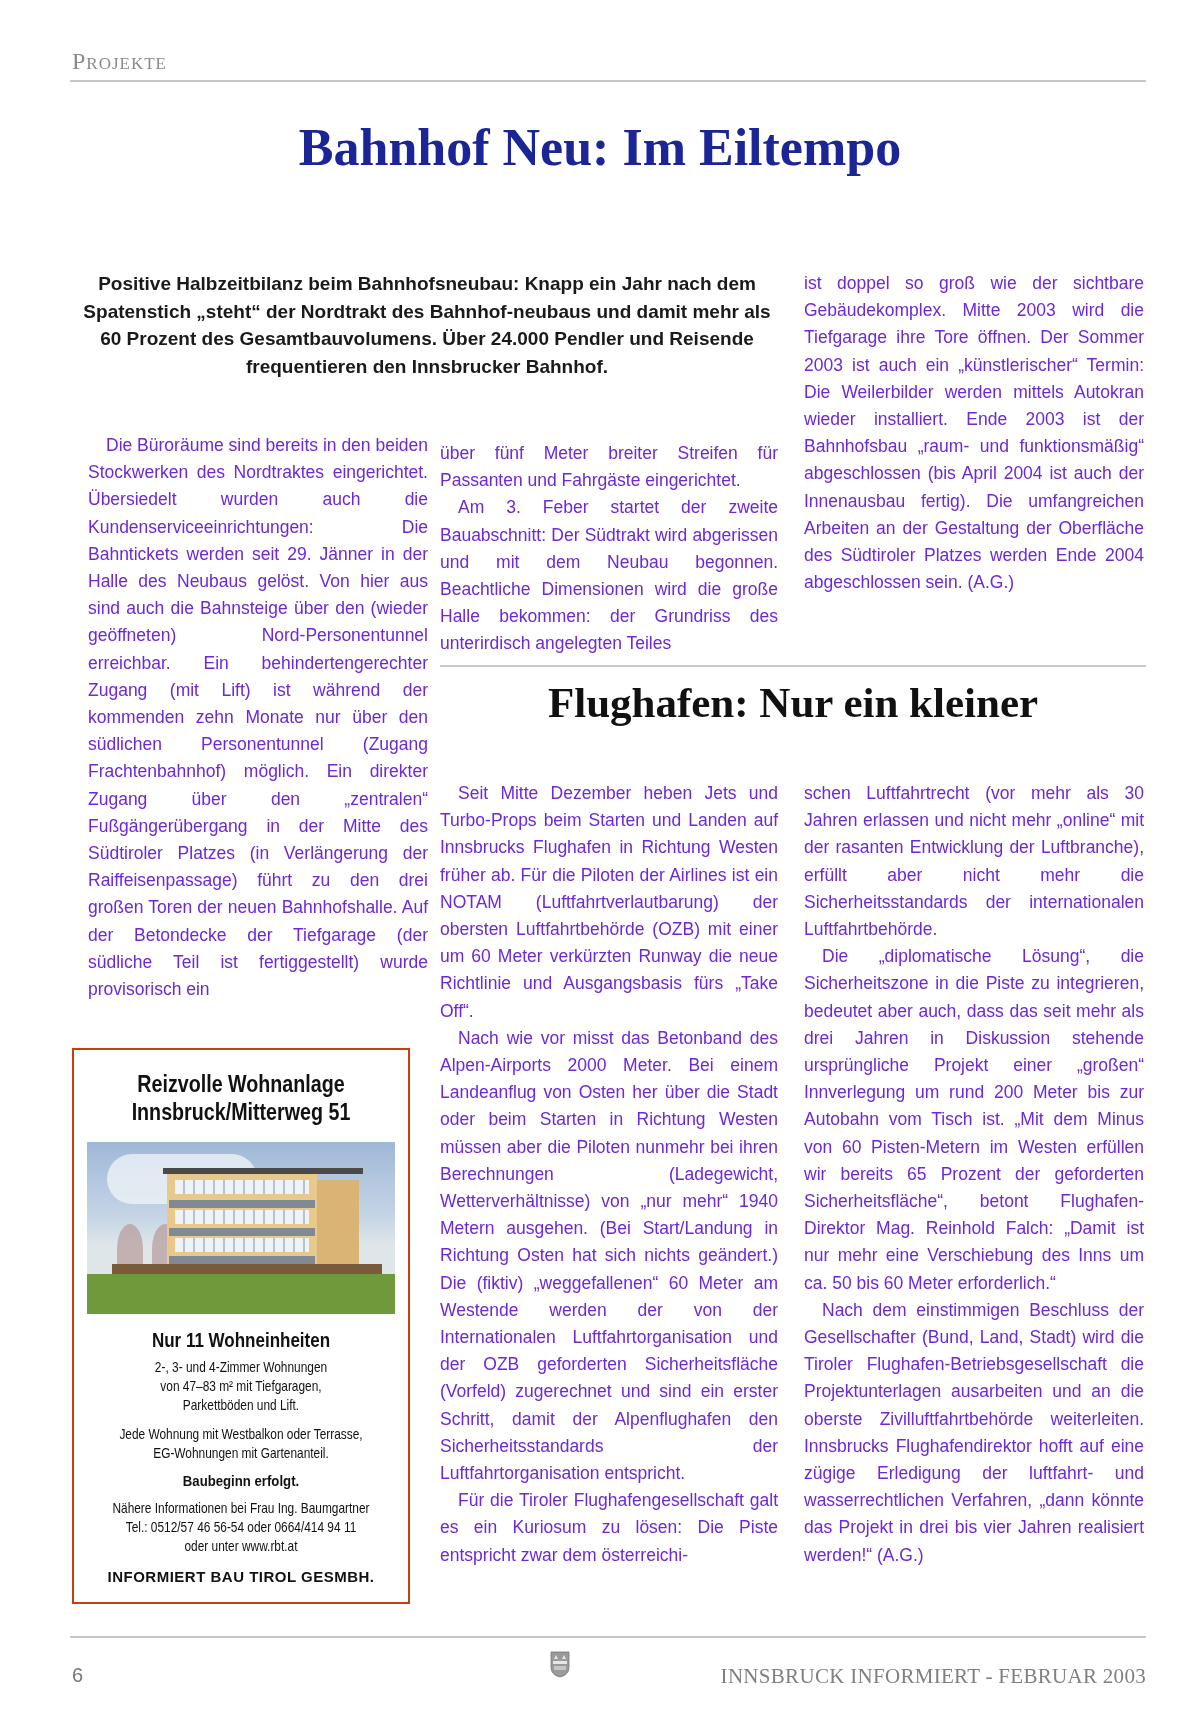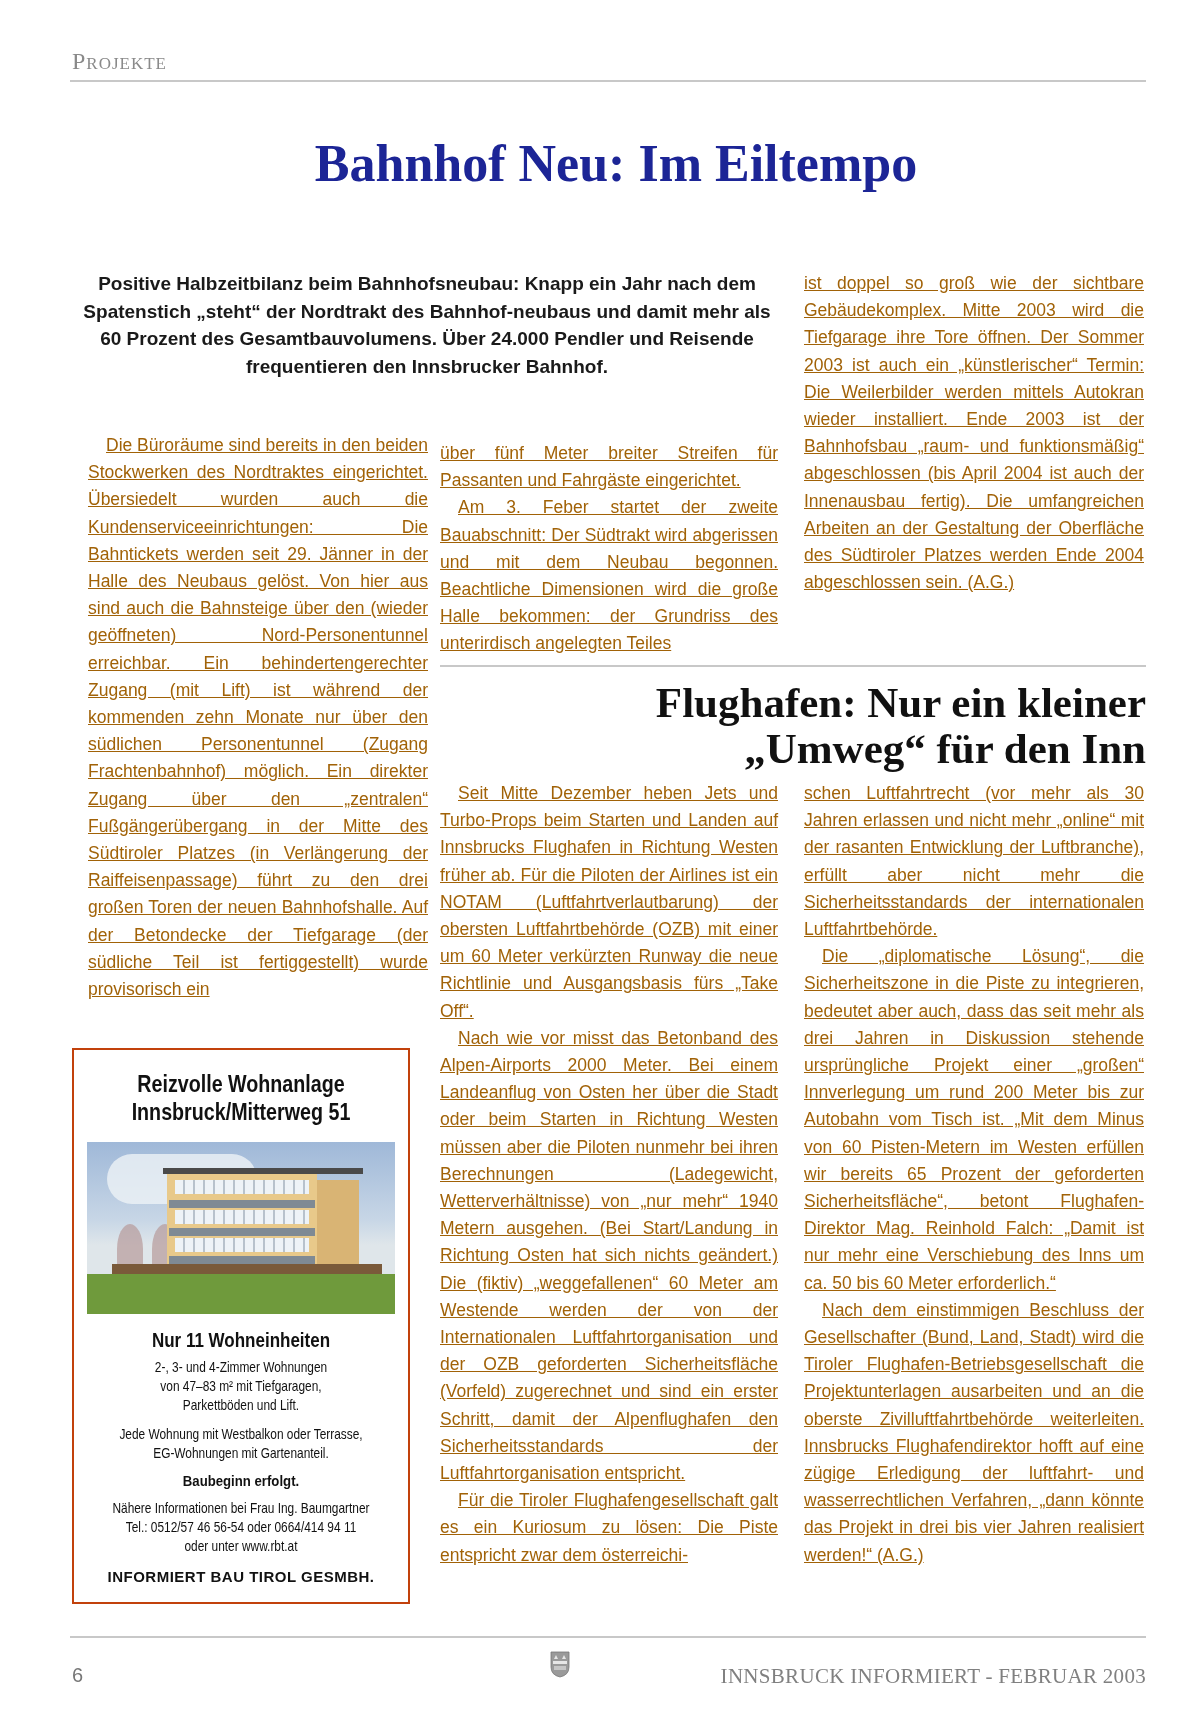--- a/index.html
+++ b/index.html
@@ -4,35 +4,35 @@
 <style>
   html, body { margin:0; padding:0; background:#ffffff; }
   body { width:1184px; height:1710px; position:relative; overflow:hidden; color:#1a1a1a; }
 
   .section-label { position:absolute; left:72px; top:48px; font-family:"Liberation Serif", serif; font-size:24px; color:#8a8a8a; letter-spacing:1px; font-variant:small-caps; }
   .rule { position:absolute; height:2px; background:#c8c8c8; }
   .rule-top { left:70px; top:80px; width:1076px; }
   .rule-mid { left:440px; top:665px; width:706px; }
   .rule-bottom { left:70px; top:1636px; width:1076px; }
 
-  .main-title { position:absolute; left:100px; top:118px; width:1000px; text-align:center; font-family:"Liberation Serif", serif; font-weight:bold; font-size:52px; line-height:60px; color:#1c2596; margin:16px; }
+  .main-title { position:absolute; left:100px; top:118px; width:1000px; text-align:center; font-family:"Liberation Serif", serif; font-weight:bold; font-size:52px; line-height:60px; color:#1c2596; margin:0; }
   .main-title span { display:block; }
 
   .lead { position:absolute; left:82px; top:270px; width:690px; text-align:center; font-family:"Liberation Sans", sans-serif; font-weight:bold; font-size:19px; line-height:27.5px; color:#1a1a1a; margin:0; }
 
-  .col { position:absolute; font-family:"Liberation Sans", sans-serif; font-size:17.5px; line-height:27.2px; color:#a16207; text-align:justify;text-decoration:underline; }
+  .col { position:absolute; font-family:"Liberation Sans", sans-serif; font-size:17.5px; line-height:27.2px; color:#6d28d9; text-align:justify; }
   .col p { margin:0; }
   .col p.indent { text-indent:18px; }
   .col-a { left:88px; top:432px; width:340px; }
   .col-b { left:440px; top:440px; width:338px; }
   .col-c { left:804px; top:270px; width:340px; }
   .col-d { left:440px; top:780px; width:338px; }
   .col-e { left:804px; top:780px; width:340px; }
 
-  .sub-title { position:absolute; left:440px; top:680px; width:706px; text-align:right; font-family:"Liberation Serif", serif; font-weight:bold; font-size:43px; line-height:46px; color:#111; margin:0; }
+  .sub-title { position:absolute; left:440px; top:680px; width:706px; text-align:center; font-family:"Liberation Serif", serif; font-weight:bold; font-size:43px; line-height:46px; color:#111; margin:0; }
   .sub-title span { display:block; }
 
   .ad { position:absolute; left:72px; top:1048px; width:338px; height:556px; border:2px solid #c2410c; background:#fff; box-sizing:border-box; text-align:center; font-family:"Liberation Sans", sans-serif; color:#111; }
   .ad-title { margin:20px 0 0 0; font-weight:bold; font-size:24px; line-height:28px; transform:scaleX(0.82); }
   .ad-title span { display:block; }
   .ad-photo { margin:16px auto 0 auto; width:308px; height:172px; position:relative; overflow:hidden; background:linear-gradient(#9fb8d8 0%, #c7d6e6 45%, #dfe6ea 60%); }
   .ad-photo .cloud { position:absolute; left:20px; top:12px; width:150px; height:50px; background:#eef2f6; border-radius:40px; opacity:.8; }
   .ad-photo .grass { position:absolute; left:0; bottom:0; width:100%; height:40px; background:#6f9a3c; }
   .ad-photo .hedge { position:absolute; left:25px; bottom:36px; width:270px; height:14px; background:#7a5a3a; }
   .ad-photo .bldg { position:absolute; left:80px; top:30px; width:150px; height:112px; background:#e8c98a; }
@@ -73,21 +73,20 @@
 </div>
 
 <div class="col col-c">
   <p>ist doppel so groß wie der sichtbare Gebäudekomplex. Mitte 2003 wird die Tiefgarage ihre Tore öffnen. Der Sommer 2003 ist auch ein „künstlerischer“ Termin: Die Weilerbilder werden mittels Autokran wieder installiert. Ende 2003 ist der Bahnhofsbau „raum- und funktionsmäßig“ abgeschlossen (bis April 2004 ist auch der Innenausbau fertig). Die umfangreichen Arbeiten an der Gestaltung der Oberfläche des Südtiroler Platzes werden Ende 2004 abgeschlossen sein. (A.G.)</p>
 </div>
 
 <div class="rule rule-mid"></div>
 
 <h2 class="sub-title">
   <span>Flughafen: Nur ein kleiner</span>
-  <span>„Umweg“ für den Inn</span>
 </h2>
 
 <div class="col col-d">
   <p class="indent">Seit Mitte Dezember heben Jets und Turbo-Props beim Starten und Landen auf Innsbrucks Flughafen in Richtung Westen früher ab. Für die Piloten der Airlines ist ein NOTAM (Luftfahrtverlautbarung) der obersten Luftfahrtbehörde (OZB) mit einer um 60 Meter verkürzten Runway die neue Richtlinie und Ausgangsbasis fürs „Take Off“.</p>
   <p class="indent">Nach wie vor misst das Betonband des Alpen-Airports 2000 Meter. Bei einem Landeanflug von Osten her über die Stadt oder beim Starten in Richtung Westen müssen aber die Piloten nunmehr bei ihren Berechnungen (Ladegewicht, Wetterverhältnisse) von „nur mehr“ 1940 Metern ausgehen. (Bei Start/Landung in Richtung Osten hat sich nichts geändert.) Die (fiktiv) „weggefallenen“ 60 Meter am Westende werden der von der Internationalen Luftfahrtorganisation und der OZB geforderten Sicherheitsfläche (Vorfeld) zugerechnet und sind ein erster Schritt, damit der Alpenflughafen den Sicherheitsstandards der Luftfahrtorganisation entspricht.</p>
   <p class="indent">Für die Tiroler Flughafengesellschaft galt es ein Kuriosum zu lösen: Die Piste entspricht zwar dem österreichi-</p>
 </div>
 
 <div class="col col-e">
   <p>schen Luftfahrtrecht (vor mehr als 30 Jahren erlassen und nicht mehr „online“ mit der rasanten Entwicklung der Luftbranche), erfüllt aber nicht mehr die Sicherheitsstandards der internationalen Luftfahrtbehörde.</p>

